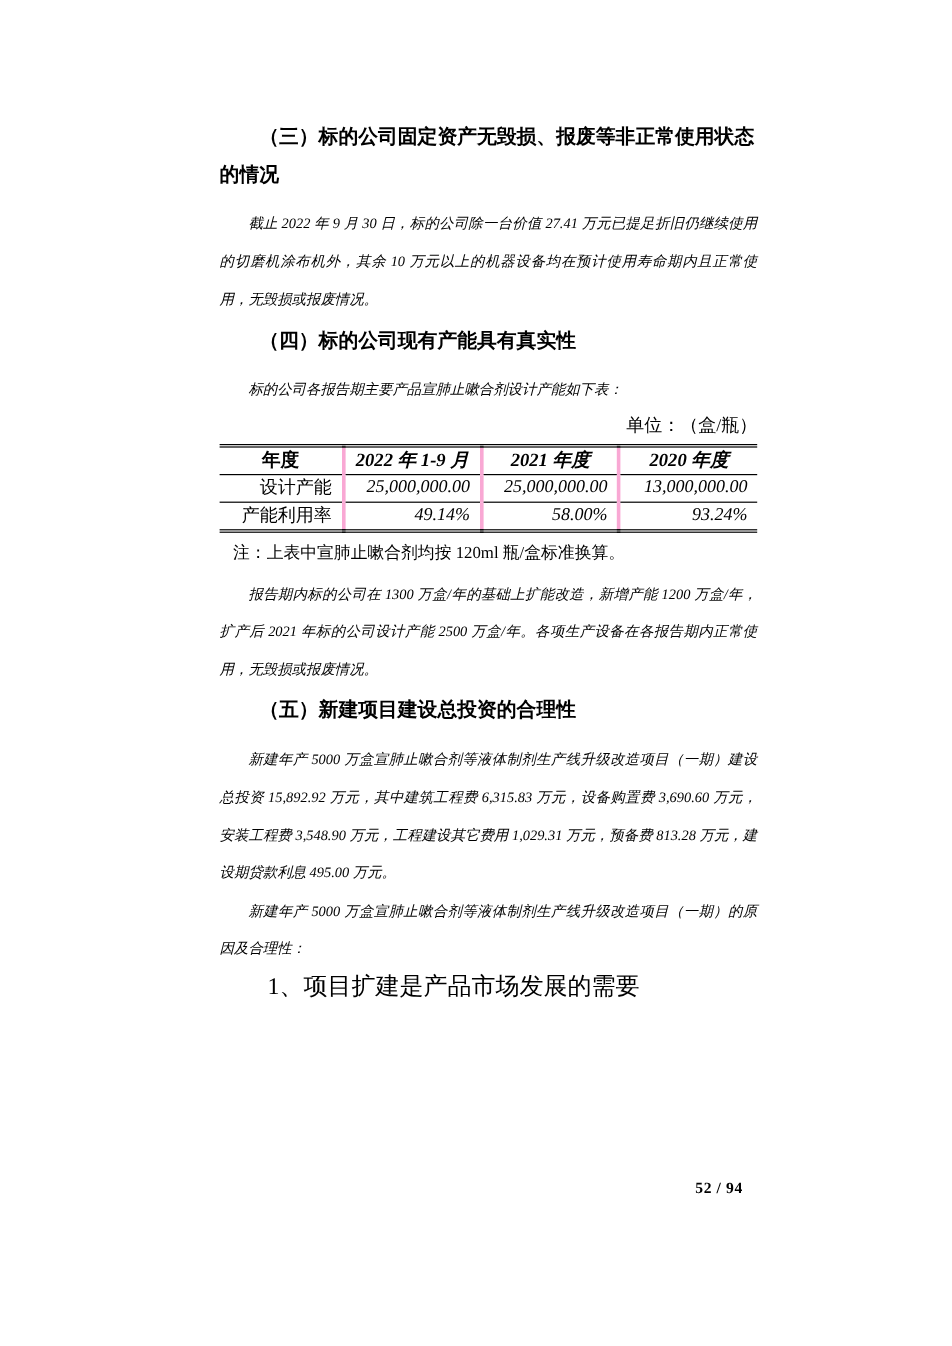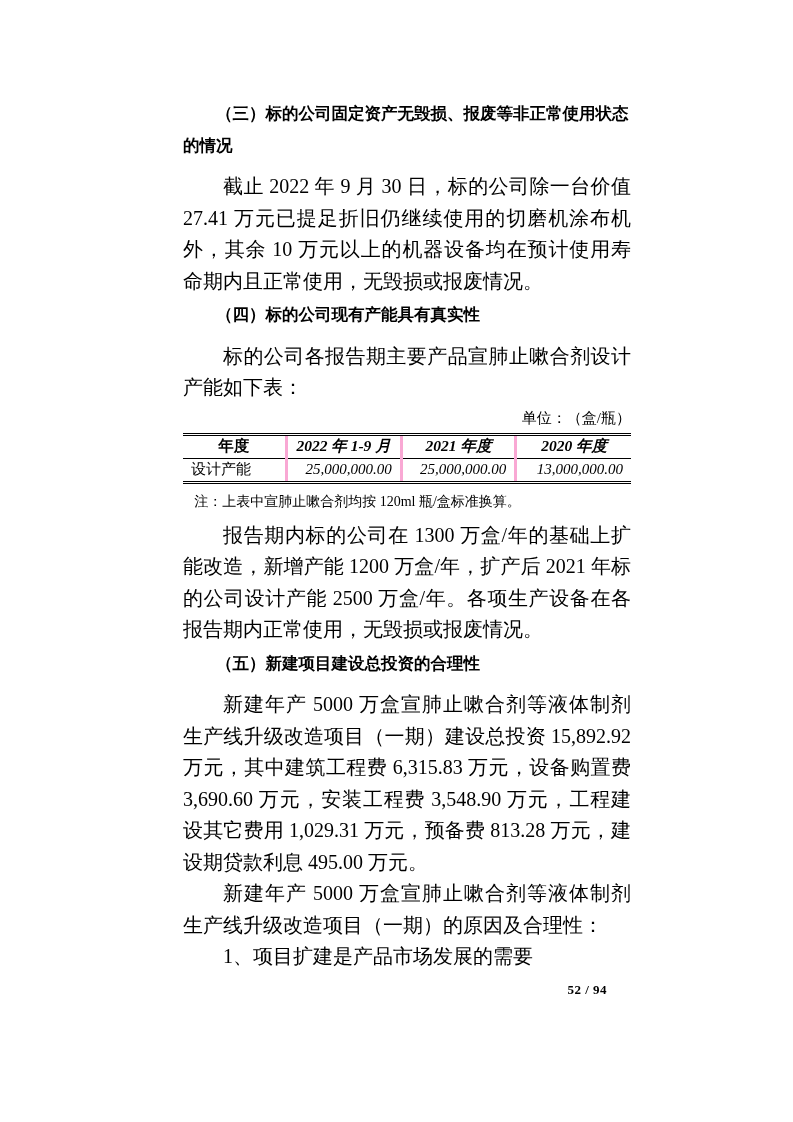--- a/index.html
+++ b/index.html
@@ -16,25 +16,26 @@
     overflow: hidden;
   }
   .sec-heading {
     font-size: 16.5px;
     font-weight: bold;
     line-height: 31.5px;
     margin: 2px 0 10px 0;
     text-indent: 2em;
   }
   .body-para {
-    font-size: 20px;
+    font-size: 12px;
     line-height: 31.5px;
     text-align: justify;
     text-indent: 2em;
     margin: 0;
+    font-style: italic;
   }
   .unit-line {
     font-size: 15px;
     line-height: 29px;
     text-align: right;
     margin: 0;
   }
   table.data-table {
     width: 100%;
     border-collapse: collapse;
@@ -49,38 +50,38 @@
     border-bottom: 1px solid #000;
   }
   table.data-table th {
     font-weight: bold;
     text-align: center;
     font-size: 15.5px;
   }
   table.data-table th + th,
   table.data-table td + td { border-left: 3px solid #f9a8d4; font-style: italic; }
   table.data-table tr:last-child td { border-bottom: none; }
-  td.row-label { text-align: left; }
+  td.row-label { text-align: right; }
   td.num { text-align: right; }
   .note-line {
     font-size: 14px;
     line-height: 26px;
     margin: 5px 0 5px 0;
     text-indent: 0.8em;
   }
   .list-item {
     font-size: 20px;
     line-height: 31.5px;
     text-indent: 2em;
     margin: 0;
   }
   .page-number {
     position: absolute;
     top: 982px;
-    right: 124px;
+    right: 112px;
     font-size: 13px;
     font-weight: bold;
     letter-spacing: 0.5px;
   }
 </style>
 </head>
 <body>
 
 <div class="page">
 
@@ -106,20 +107,26 @@
         <th>2020 年度</th>
       </tr>
     </thead>
     <tbody>
       <tr>
         <td class="row-label">设计产能</td>
         <td class="num">25,000,000.00</td>
         <td class="num">25,000,000.00</td>
         <td class="num">13,000,000.00</td>
       </tr>
+      <tr>
+        <td class="row-label">产能利用率</td>
+        <td class="num">49.14%</td>
+        <td class="num">58.00%</td>
+        <td class="num">93.24%</td>
+      </tr>
     </tbody>
   </table>
 
   <p class="note-line">注：上表中宣肺止嗽合剂均按 120ml 瓶/盒标准换算。</p>
   <p class="body-para">报告期内标的公司在 1300 万盒/年的基础上扩能改造，新增产能 1200 万盒/年，扩产后 2021 年标的公司设计产能 2500 万盒/年。各项生产设备在各报告期内正常使用，无毁损或报废情况。</p>
 
   <h2 class="sec-heading">（五）新建项目建设总投资的合理性</h2>
   <p class="body-para">新建年产 5000 万盒宣肺止嗽合剂等液体制剂生产线升级改造项目（一期）建设总投资 15,892.92 万元，其中建筑工程费 6,315.83 万元，设备购置费 3,690.60 万元，安装工程费 3,548.90 万元，工程建设其它费用 1,029.31 万元，预备费 813.28 万元，建设期贷款利息 495.00 万元。</p>
   <p class="body-para">新建年产 5000 万盒宣肺止嗽合剂等液体制剂生产线升级改造项目（一期）的原因及合理性：</p>
   <p class="list-item">1、项目扩建是产品市场发展的需要</p>

